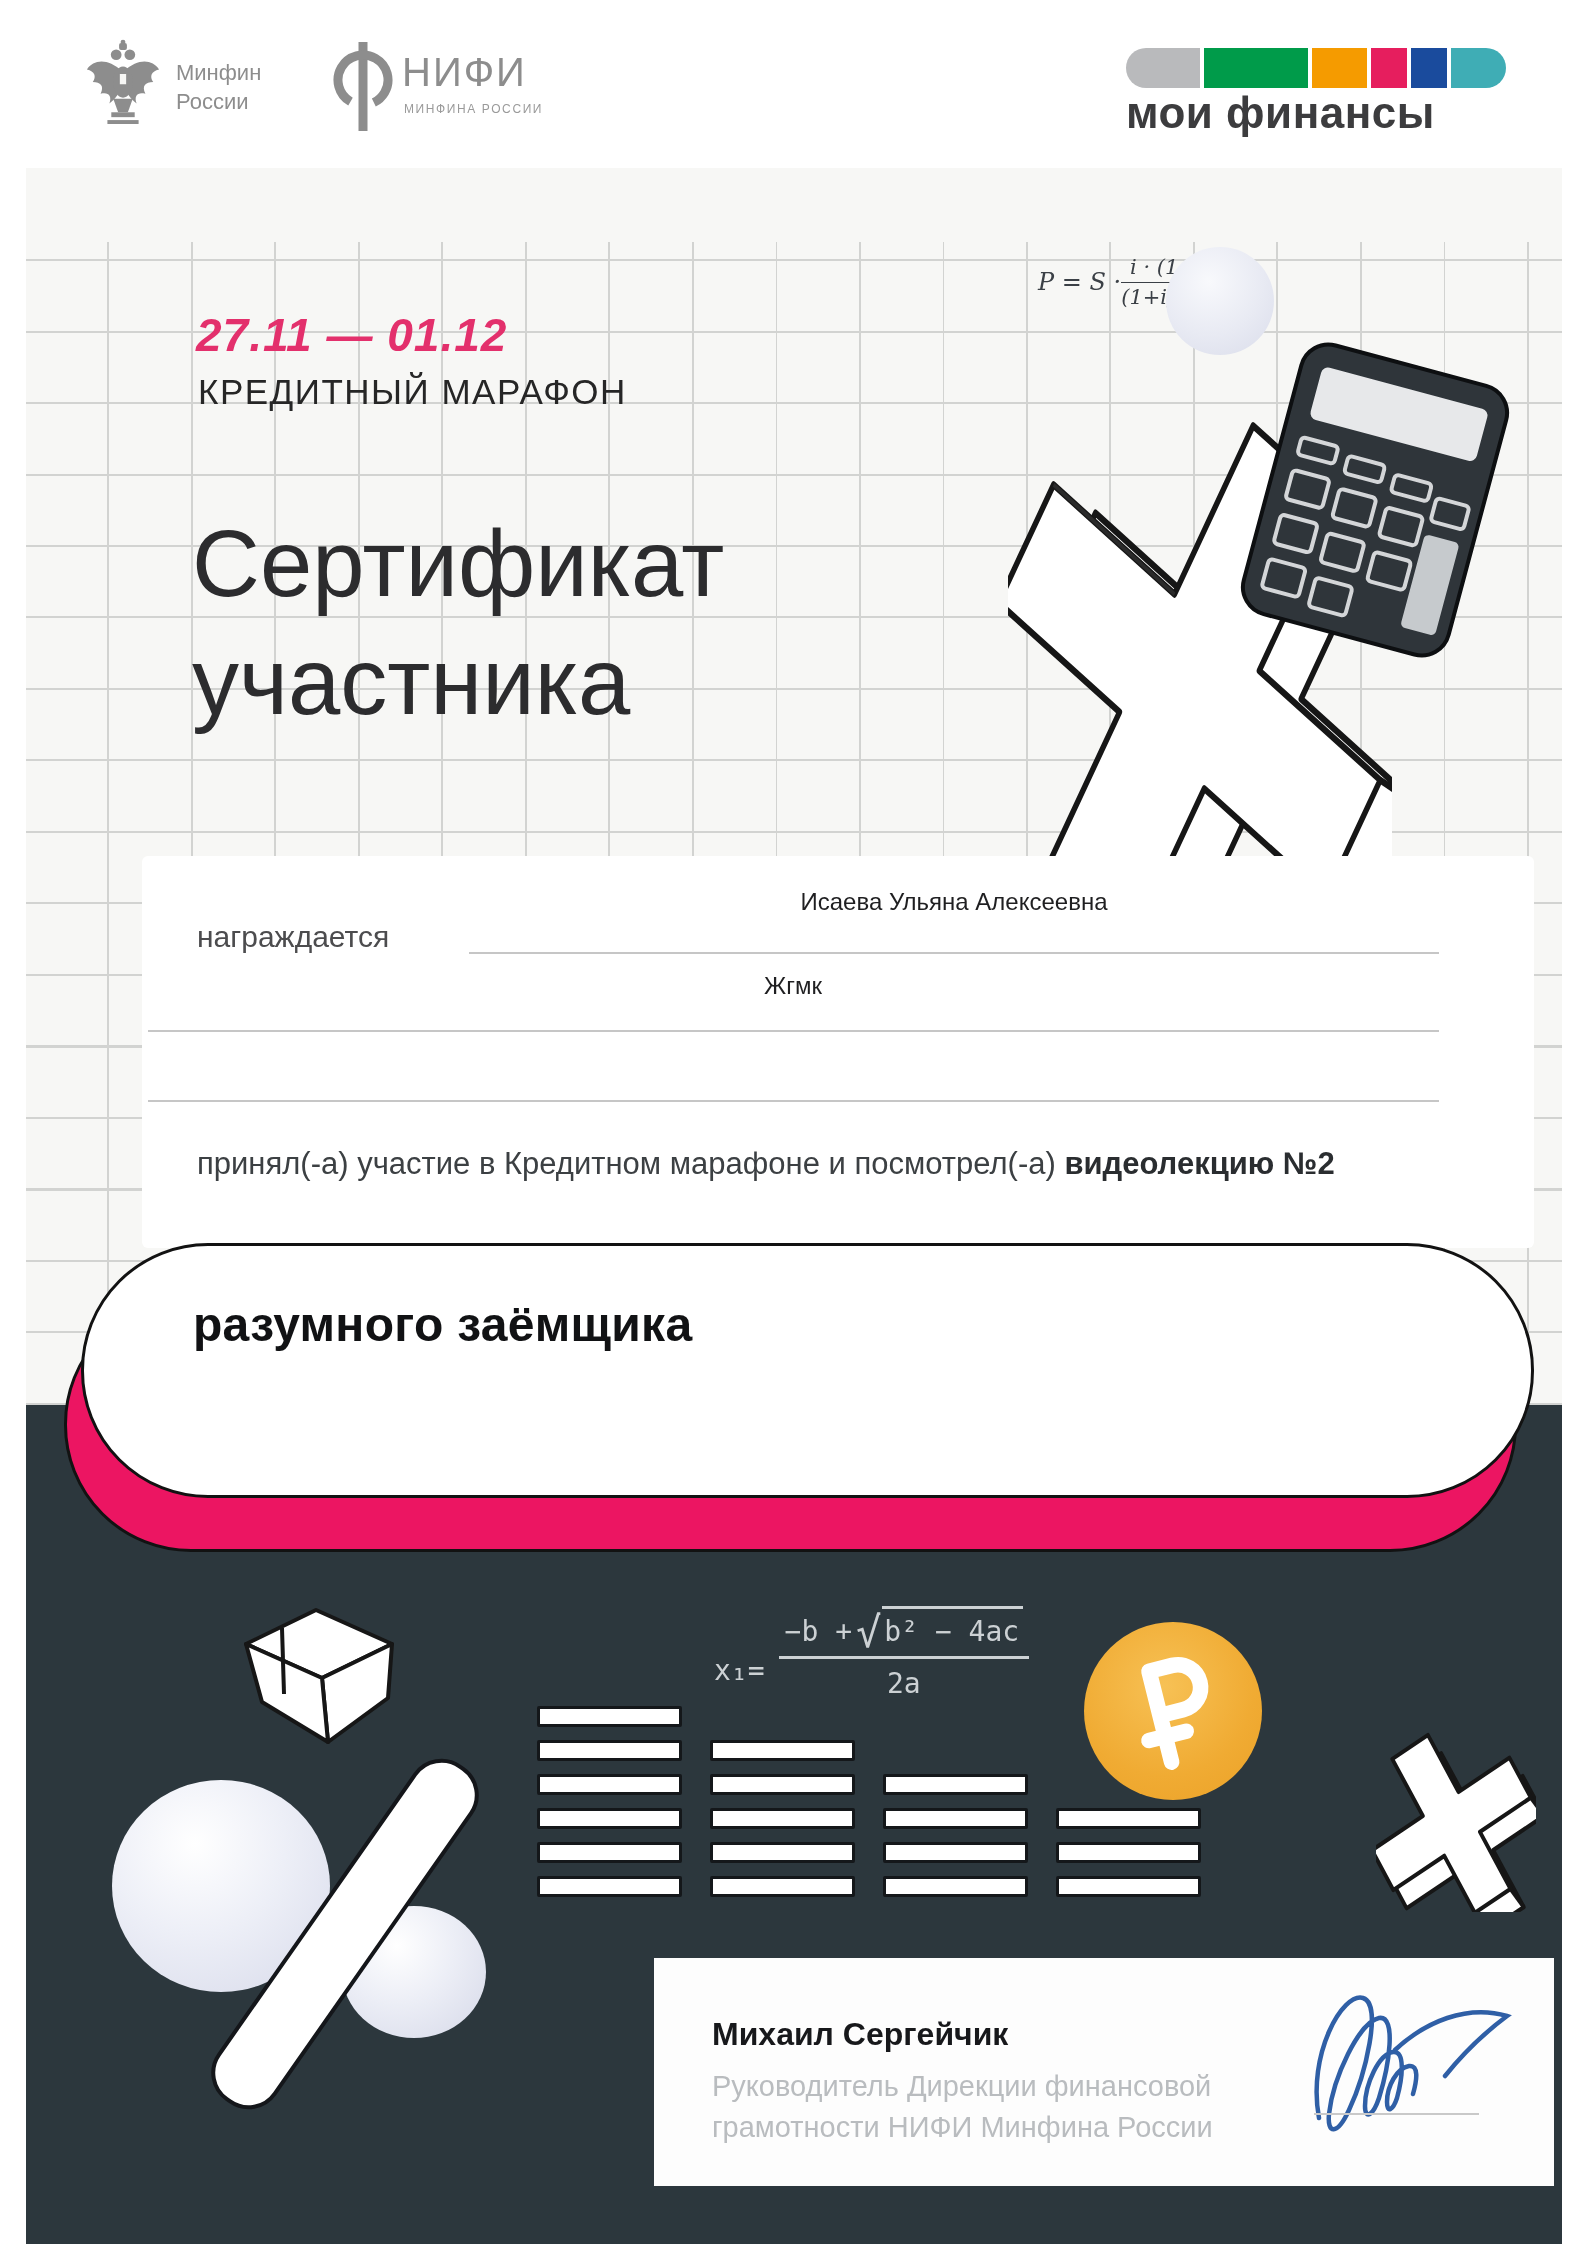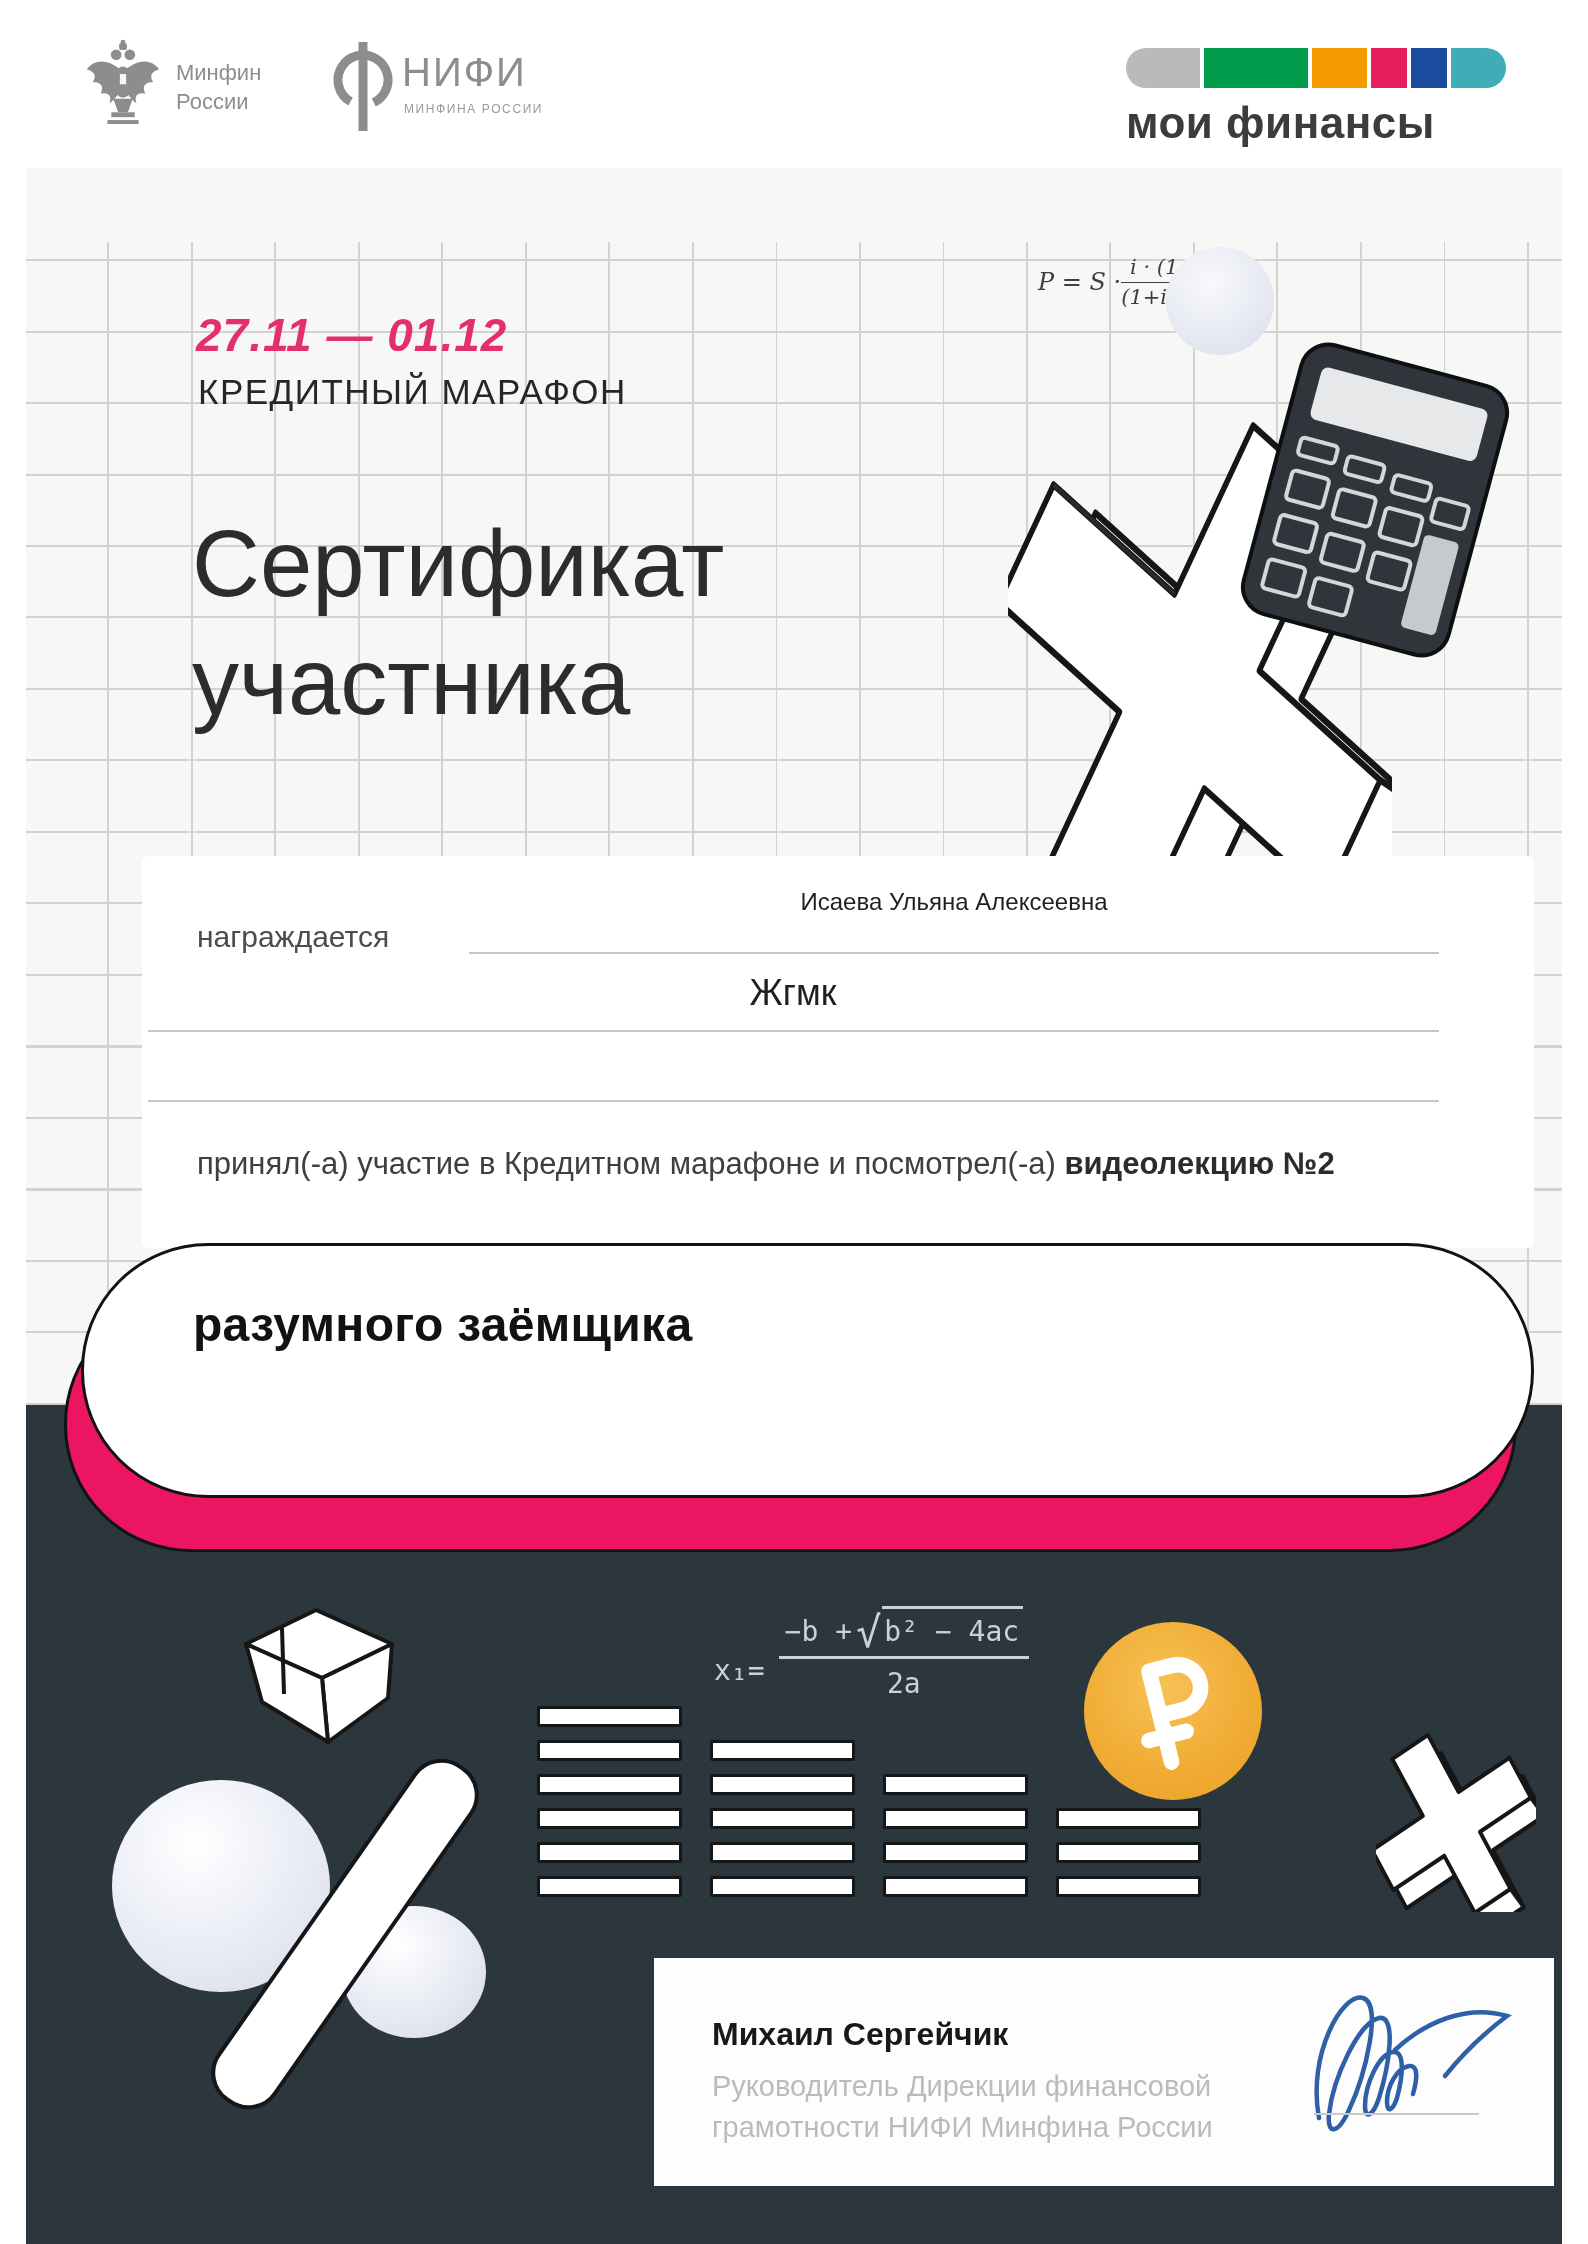--- a/index.html
+++ b/index.html
@@ -17,21 +17,21 @@
   .eagle{position:absolute;left:58px;top:38px;width:78px;height:92px;}
   .minfin-name{position:absolute;left:150px;top:58px;font-size:22px;line-height:29px;color:#8d8d8d;}
   .nifi-symbol{position:absolute;left:306px;top:38px;width:62px;height:96px;}
   .nifi-abbr{position:absolute;left:376px;top:50px;font-size:40px;letter-spacing:2px;color:#8d8d8d;}
   .nifi-sub{position:absolute;left:378px;top:102px;font-size:12px;letter-spacing:1.6px;color:#9a9a9a;}
   .brand{position:absolute;left:1100px;top:48px;width:382px;}
   .brand-bar{display:flex;gap:4px;height:40px;}
   .brand-bar span{display:block;height:40px;}
   .brand-bar span:first-child{border-radius:20px 0 0 20px;}
   .brand-bar span:last-child{border-radius:0 20px 20px 0;}
-  .brand-name{margin-top:10px;font-size:44px;font-weight:bold;letter-spacing:0.5px;color:#3c3c3e;text-align:left;}
+  .brand-name{font-size:44px;font-weight:bold;letter-spacing:0.5px;color:#3c3c3e;text-align:left;}
   
   .date-range{position:absolute;left:170px;top:308px;font-size:46px;font-weight:bold;font-style:italic;
               letter-spacing:1px;color:#e3306c;}
   .event-name{position:absolute;left:172px;top:372px;font-size:35px;letter-spacing:1.5px;color:#262626;}
   .cert-title{position:absolute;left:166px;top:505px;font-size:94px;line-height:118px;color:#2c2c2e;letter-spacing:0px;}
   
   .a-formula{position:absolute;left:1012px;top:255px;display:flex;align-items:center;gap:0;
              font-family:"DejaVu Serif",serif;font-style:italic;color:#3b4046;font-size:24px;}
   .a-frac{display:inline-block;text-align:center;font-size:21px;}
   .a-num{padding:0 4px 3px 4px;border-bottom:1.6px solid #3b4046;}
@@ -39,21 +39,21 @@
   .grid-sphere{position:absolute;left:1140px;top:247px;width:108px;height:108px;border-radius:50%;
      background:radial-gradient(circle at 40% 32%,#f8f9fc 0%,#e8eaf3 55%,#d9dcea 100%);}
   
   .bigx{position:absolute;left:982px;top:378px;width:384px;height:655px;}
   .calc{position:absolute;left:1238px;top:356px;width:222px;height:288px;transform:rotate(15deg);}
   
   .white-band{position:absolute;left:116px;top:856px;width:1392px;height:392px;background:#ffffff;border-radius:6px;}
   .awarded-label{position:absolute;left:171px;top:920px;font-size:30px;color:#4c4c4e;}
   .recipient-name{position:absolute;left:443px;top:888px;width:970px;text-align:center;font-size:24px;color:#1f1f21;}
   .line1{position:absolute;left:443px;top:952px;width:970px;height:0;border-top:2px solid #c6c6c6;}
-  .recipient-group{position:absolute;left:122px;top:972px;width:1290px;text-align:center;font-size:36px;color:#1f1f21;}
+  .recipient-group{position:absolute;left:122px;top:972px;width:1290px;text-align:center;font-size:24px;color:#1f1f21;}
   .line2{position:absolute;left:122px;top:1030px;width:1291px;height:0;border-top:2px solid #c6c6c6;}
   .line3{position:absolute;left:122px;top:1100px;width:1291px;height:0;border-top:2px solid #c6c6c6;}
   .participation{position:absolute;left:171px;top:1146px;width:1260px;font-size:31px;color:#3c4043;}
   .participation b{color:#2a2d30;}
   
   .bubble-shadow{position:absolute;left:38px;top:1297px;width:1447px;height:249px;border-radius:127px;
                  background:#ec1562;border:3px solid #121212;}
   .bubble{position:absolute;left:55px;top:1243px;width:1447px;height:249px;border-radius:127px;
           background:#ffffff;border:3px solid #121212;}
   .bubble-text{position:absolute;left:167px;top:1293px;font-size:48px;line-height:64px;font-weight:bold;

